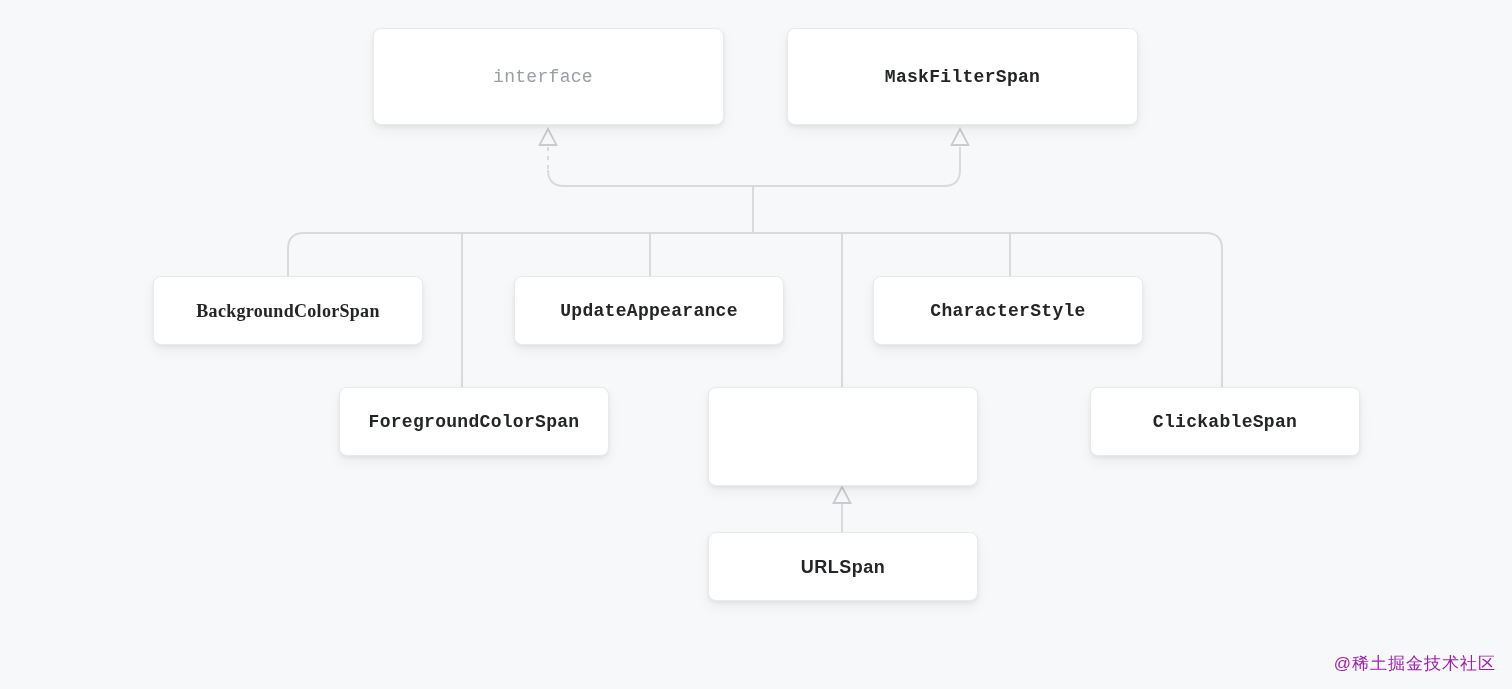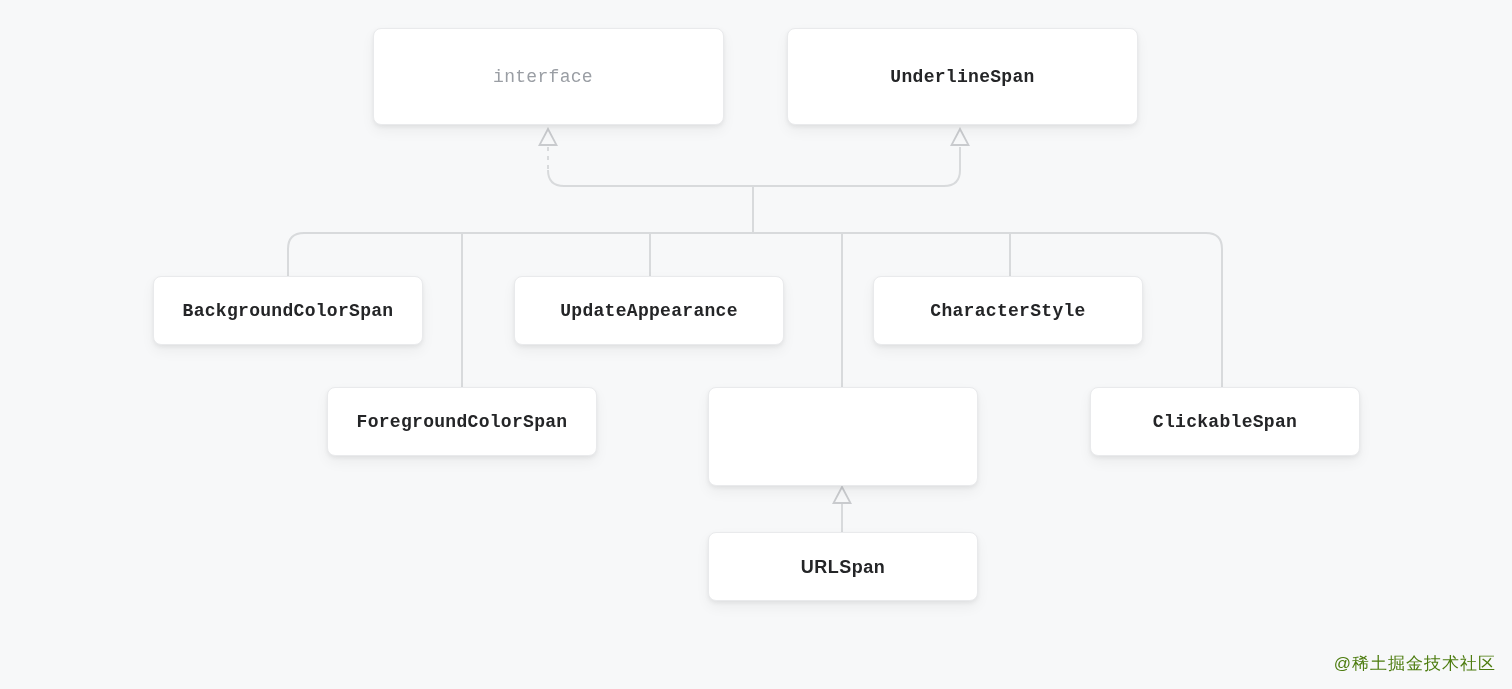--- a/index.html
+++ b/index.html
@@ -49,34 +49,34 @@
   .node-kw { margin-right: 11px; }
   .sans .node-name {
     font-family: "Liberation Sans", sans-serif;
     letter-spacing: 0.5px;
   }
   .inline-row { display: flex; flex-direction: row; align-items: baseline; }
 
   
   #n-update-appearance   { left: 373px;  top: 28px;  width: 351px; height: 97px; }
   #n-character-style     { left: 787px;  top: 28px;  width: 351px; height: 97px; }
-  #n-background-color    { left: 153px;  top: 276px; width: 270px; height: 69px; }
+  #n-background-color    { left: 153px;  top: 276px; width: 270px; height: 69px; font-family: Liberation Serif, serif; }
   #n-strikethrough       { left: 514px;  top: 276px; width: 270px; height: 69px; }
   #n-underline           { left: 873px;  top: 276px; width: 270px; height: 69px; }
-  #n-foreground-color    { left: 327px;  top: 387px; width: 270px; height: 69px; }
+  #n-foreground-color    { left: 339px;  top: 387px; width: 270px; height: 69px; }
   #n-clickable           { left: 708px;  top: 387px; width: 270px; height: 99px; }
   #n-mask-filter         { left: 1090px; top: 387px; width: 270px; height: 69px; }
   #n-url-span            { left: 708px;  top: 532px; width: 270px; height: 69px; }
 
   .watermark {
     position: absolute;
     right: 16px;
     bottom: 14px;
     font-size: 17px;
-    color: #4d7c0f;
+    color: #a21caf;
     letter-spacing: 1px;
   }
 </style>
 </head>
 <body>
 
 <svg id="wires" viewBox="0 0 1512 689" xmlns="http://www.w3.org/2000/svg">
   <g stroke="#d8dadc" stroke-width="2" fill="none">
 
     <path d="M548 147 V170" stroke-dasharray="4 5"></path>
@@ -100,21 +100,21 @@
   </g>
 </svg>
 
 <div class="node mono" id="n-update-appearance">
   <div class="inline-row">
     <span class="node-kw">interface</span>
   </div>
 </div>
 
 <div class="node mono" id="n-character-style">
-  <span class="node-name">UnderlineSpan</span>
+  <span class="node-name">MaskFilterSpan</span>
 </div>
 
 <div class="node mono" id="n-background-color">
   <span class="node-name">BackgroundColorSpan</span>
 </div>
 
 <div class="node mono" id="n-strikethrough">
   <span class="node-name">UpdateAppearance</span>
 </div>
 

